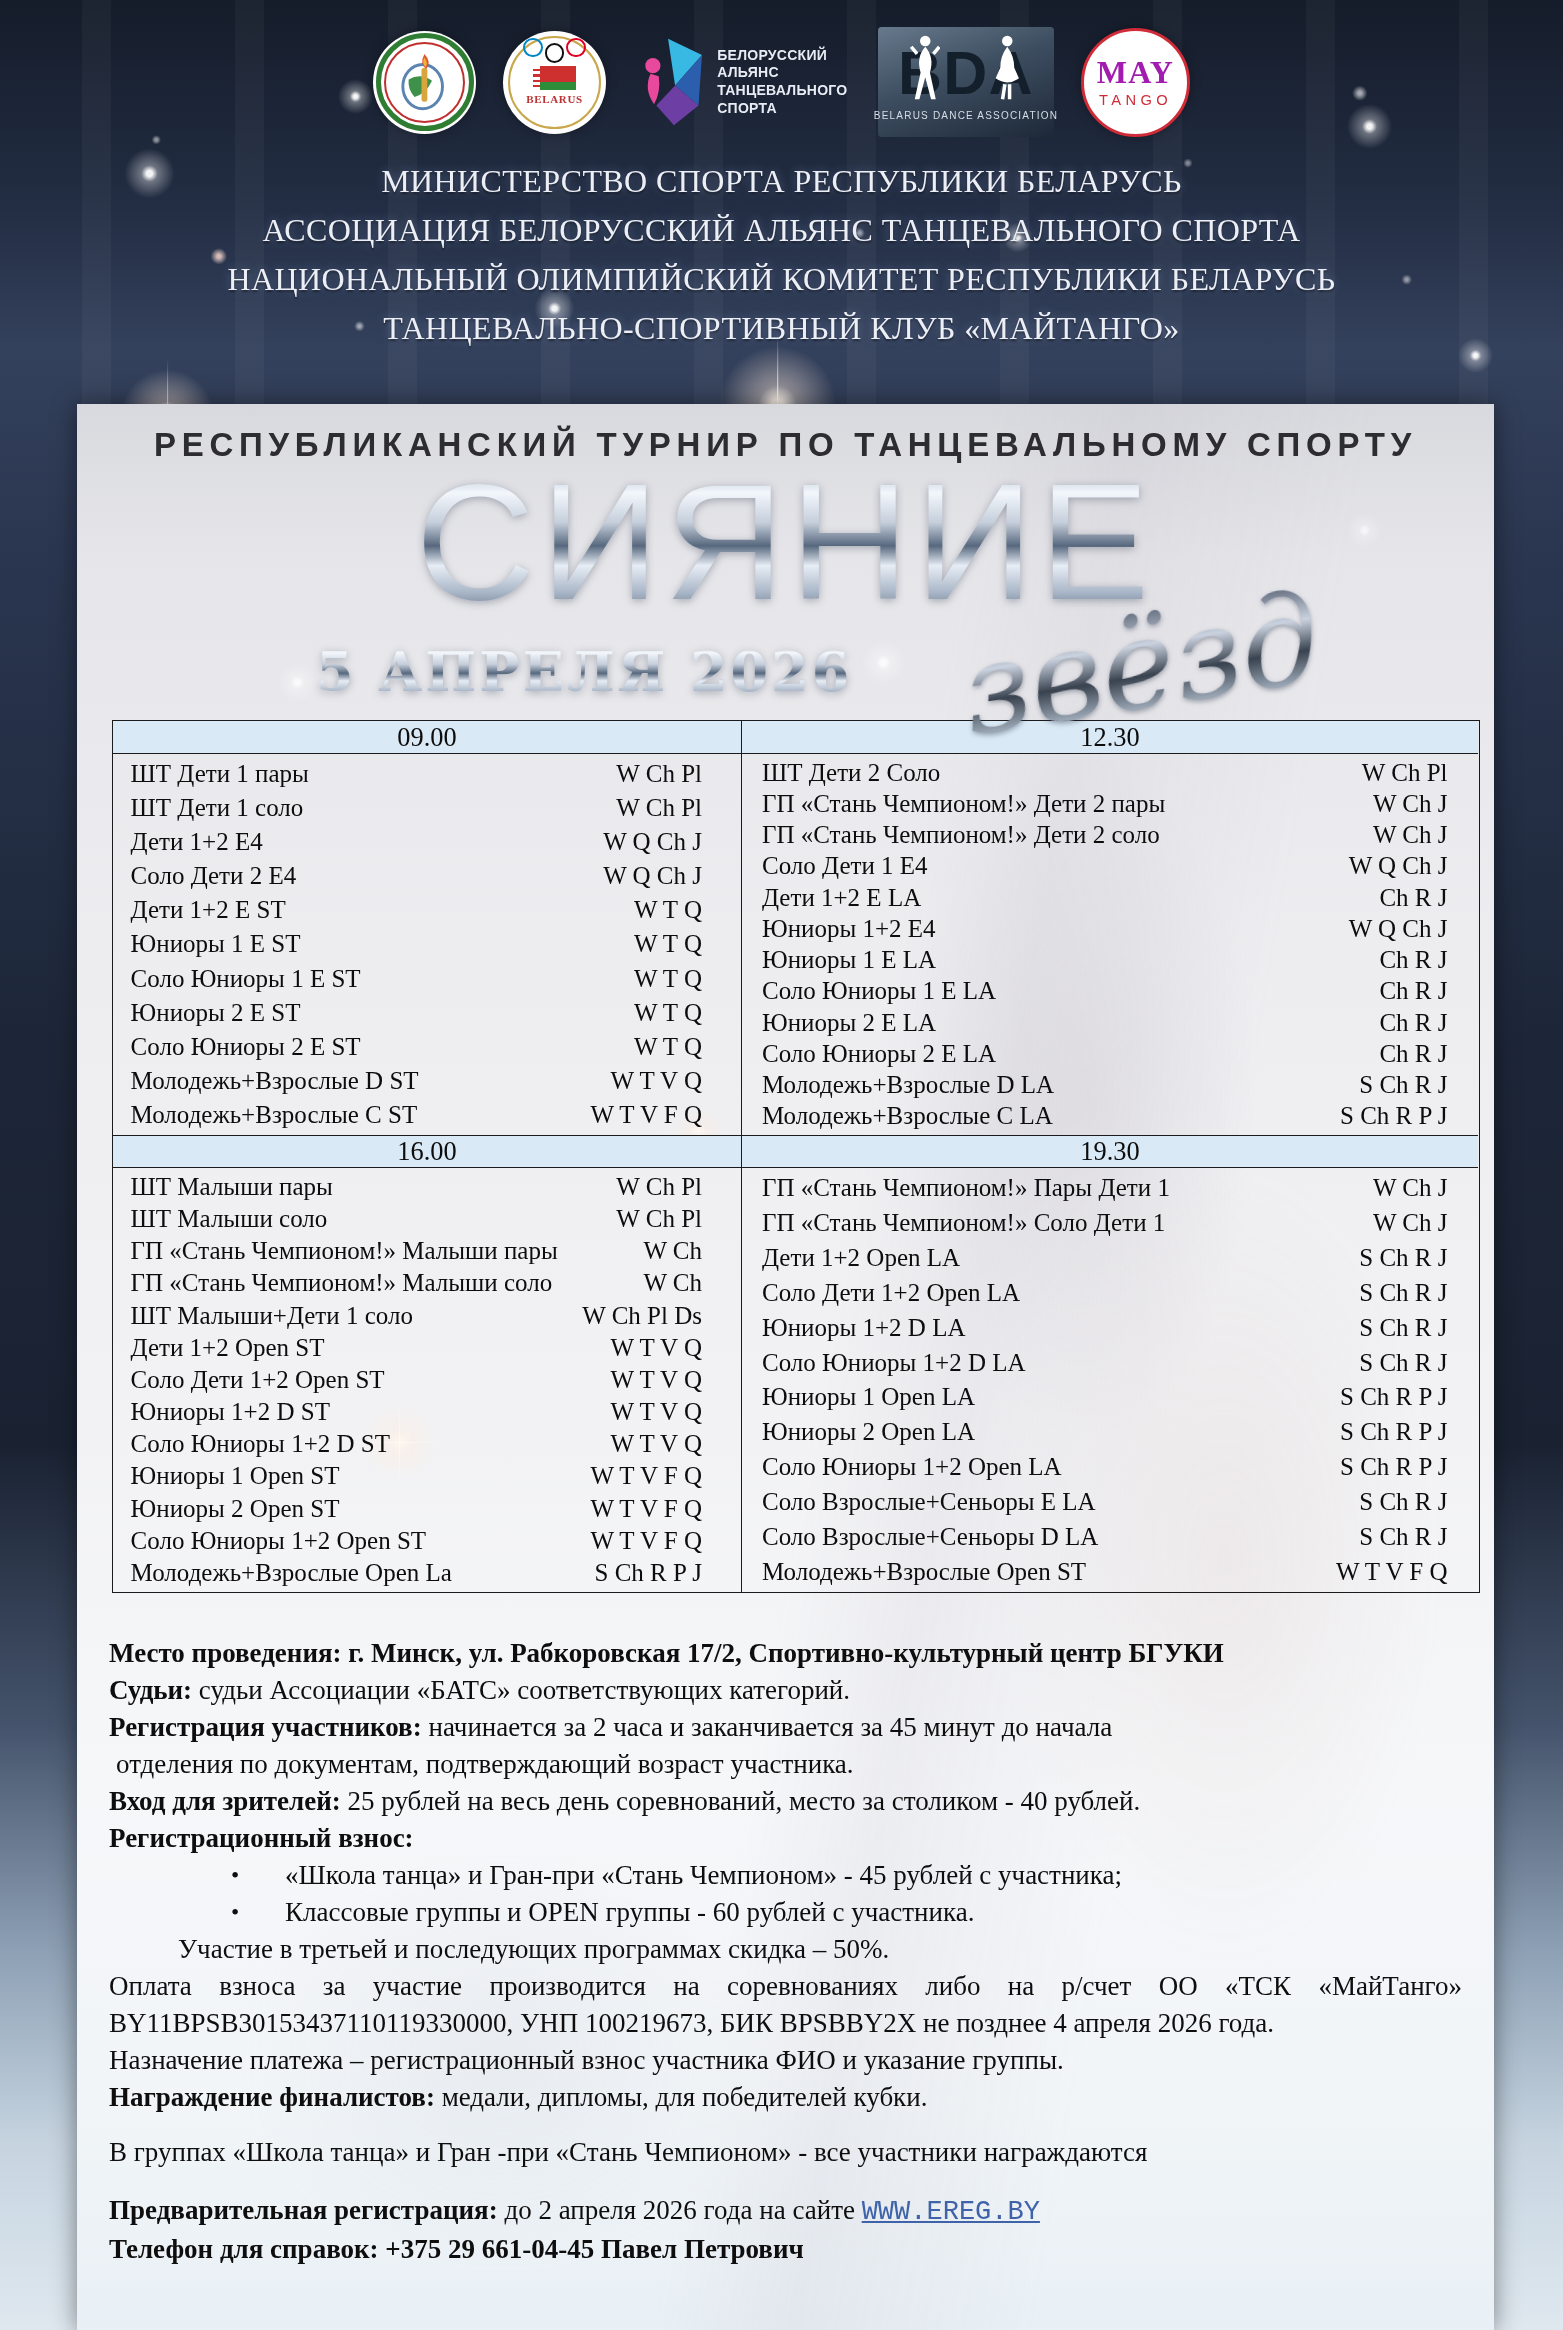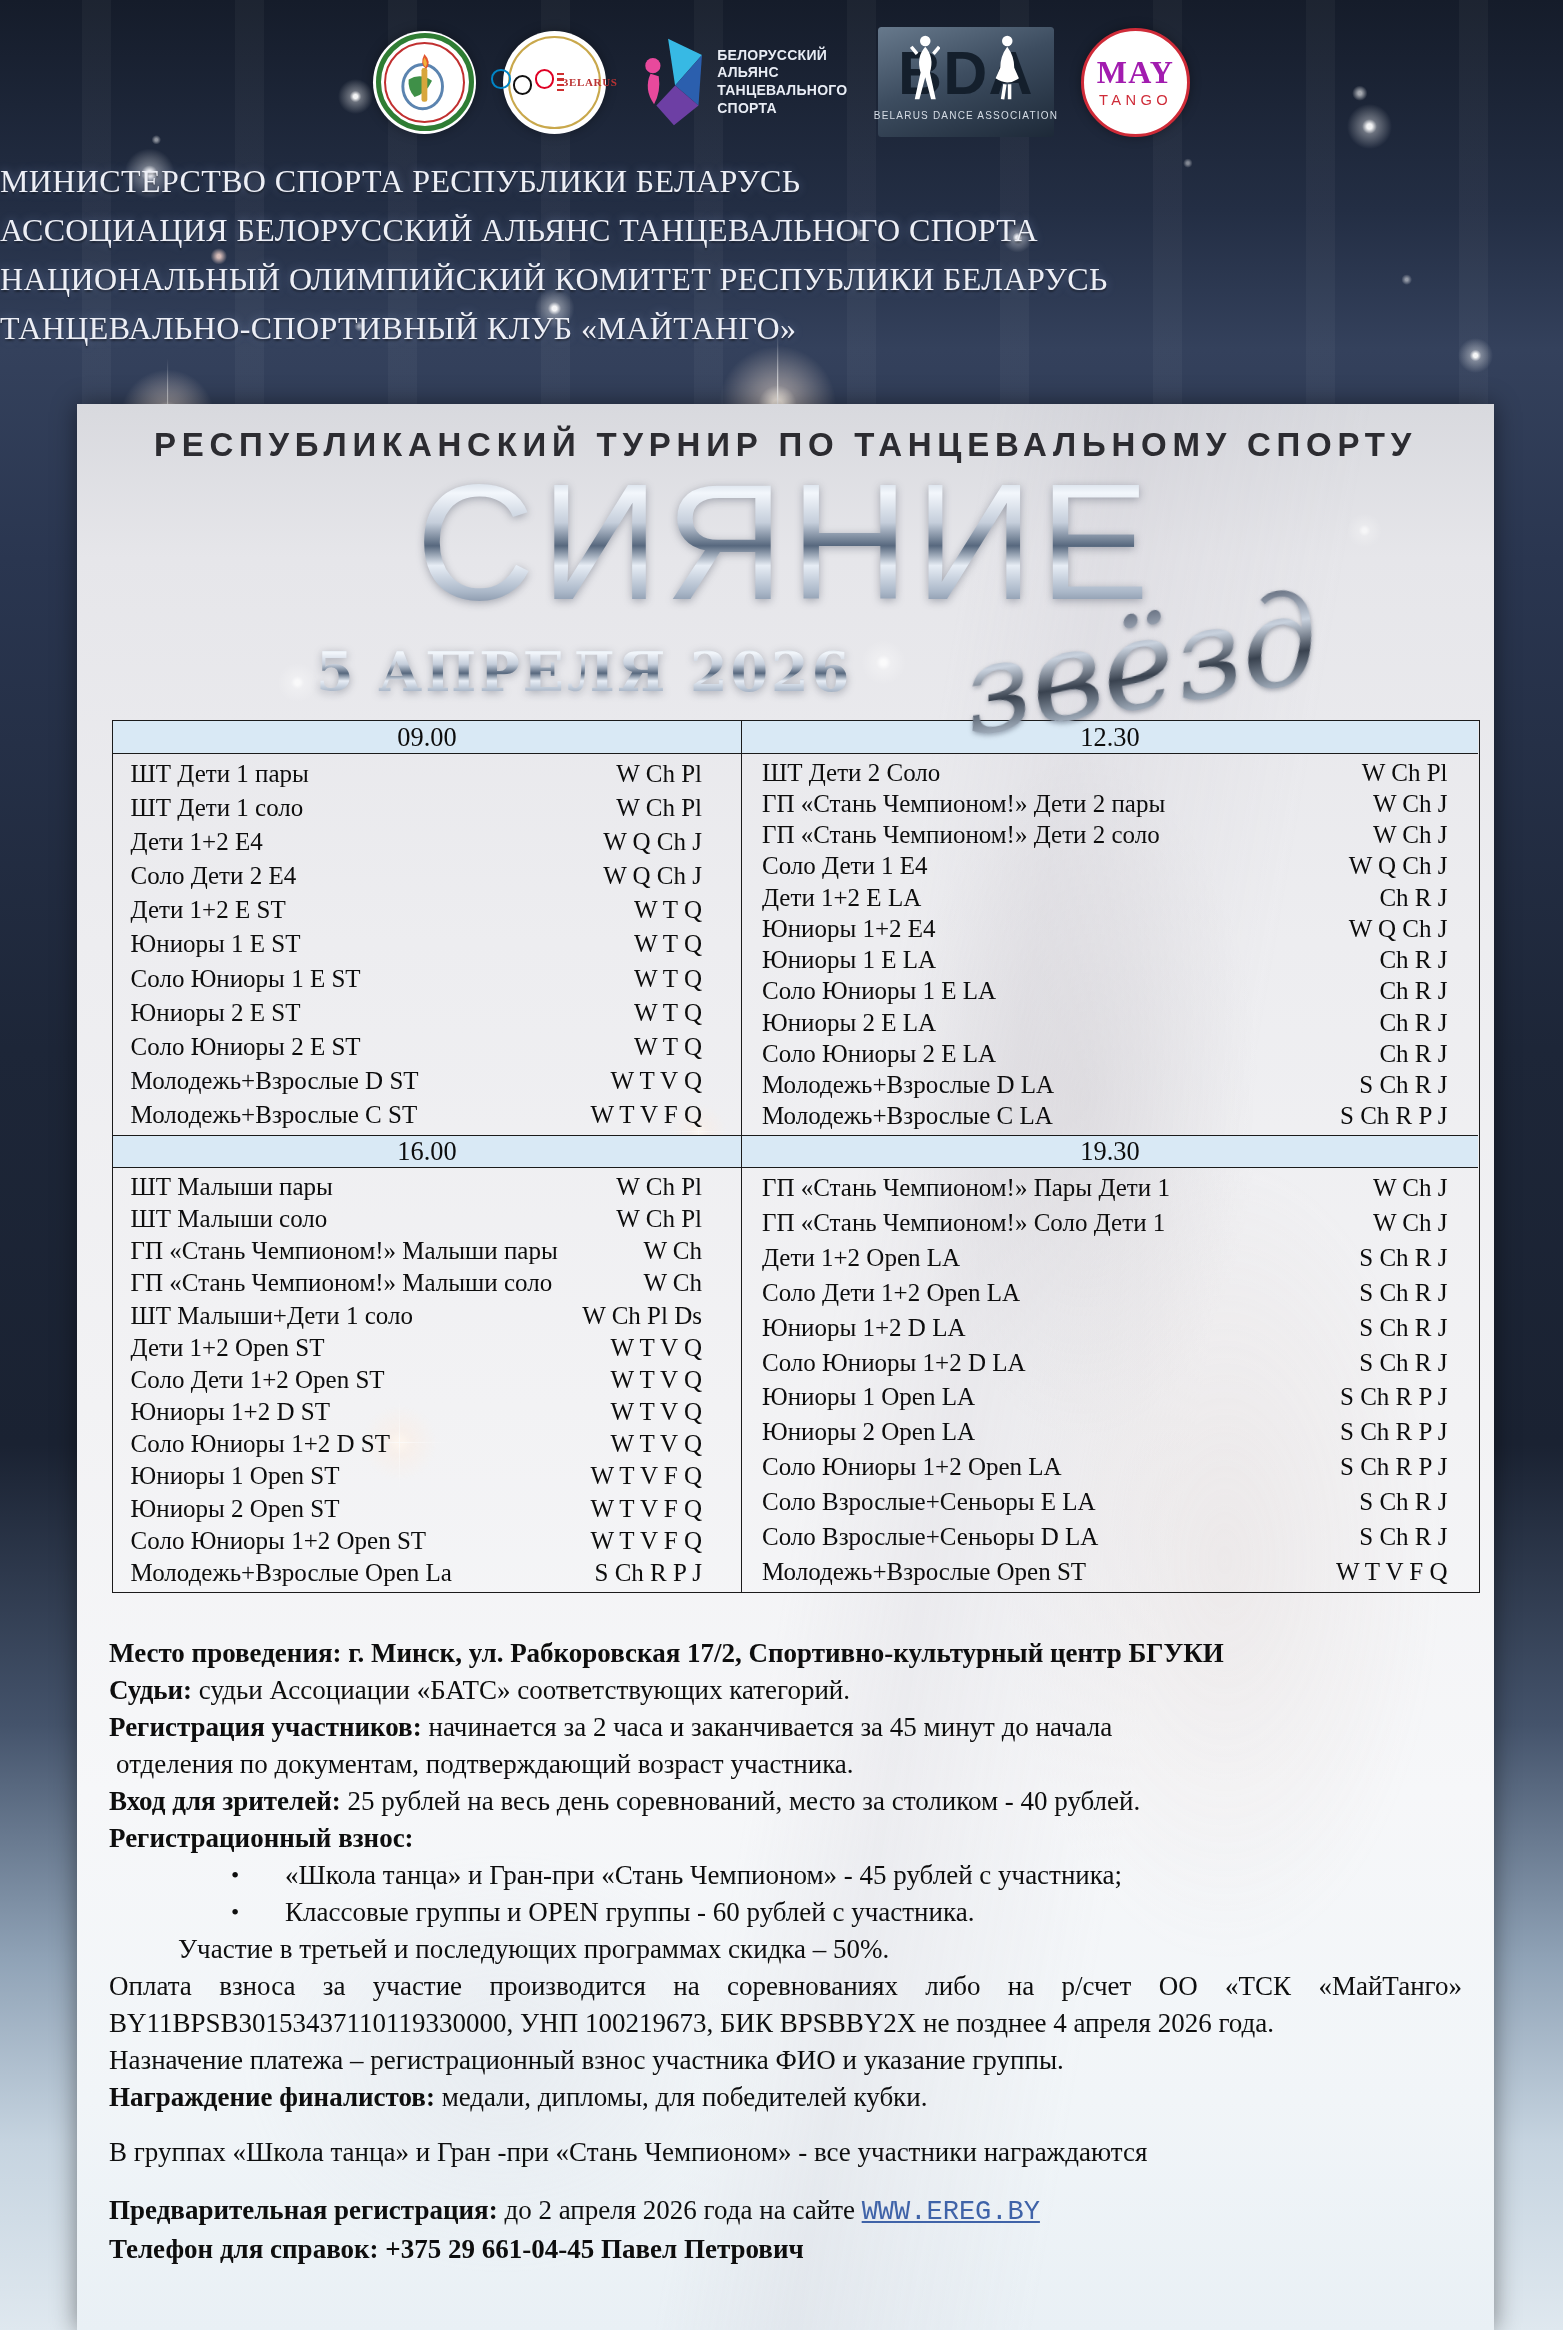--- a/index.html
+++ b/index.html
@@ -16,21 +16,21 @@
       radial-gradient(circle at 14% 11%, rgba(255,220,210,.8) 0 1.8px, transparent 8.2px),
       radial-gradient(circle at 87% 4%, rgba(255,255,255,.6) 0 1.8px, transparent 7.6px),
       linear-gradient(180deg,#151c2a 0%, #232e44 9%, #34415c 15%, #2a3650 24%, #1d2638 45%, #1a2232 62%, #44536b 74%, #8fa2b6 84%, #c6d4e0 92%, #dfe8ef 100%);
   }
   
   .streaks{position:absolute;left:0;top:0;width:100%;height:411px;pointer-events:none;
     background:repeating-linear-gradient(90deg, transparent 0 82px, rgba(255,255,255,.035) 82px 111px, transparent 111px 153px);}
   .logos{position:absolute;top:27px;left:0;right:0;display:flex;justify-content:center;align-items:center;gap:27px;}
   .logo-circle{width:103px;height:103px;border-radius:50%;background:#fff;position:relative;flex:0 0 auto;
     display:flex;align-items:center;justify-content:center;box-shadow:0 0 10.6px rgba(0,0,0,.35);}
-  .org-lines{position:absolute;top:157px;left:0;right:0;
+  .org-lines{position:absolute;top:157px;left:0;right:0;text-align:center;
     font-size:32px;line-height:49px;color:#edeff6;letter-spacing:.012em;
     text-shadow:0 0 9.4px rgba(170,195,255,.35), 0 1.8px 2.3px rgba(0,0,0,.55);}
   
   .bats{display:flex;align-items:center;gap:8.2px;width:218px;flex:0 0 auto;}
   .bats-text{font-family:"Liberation Sans",sans-serif;font-weight:bold;color:#e8ecf4;font-size:14px;line-height:17.6px;letter-spacing:.02em;}
   
   .bda{width:176px;height:110px;flex:0 0 auto;border-radius:3.5px;position:relative;
     background:linear-gradient(160deg,#67798c 0%, #3d4d60 45%, #1d2938 100%);
     display:flex;flex-direction:column;align-items:center;justify-content:center;}
   .bda-abbr{font-family:"Liberation Sans",sans-serif;font-weight:bold;font-size:61px;line-height:61px;color:#141f2c;letter-spacing:.02em;}
@@ -38,21 +38,21 @@
   .bda-dancers{position:absolute;top:7px;left:0;right:0;display:flex;justify-content:center;gap:52px;pointer-events:none;}
   
   .mt{border:3.5px solid #cf2b38;}
   .mt-top{font-size:32px;font-weight:bold;color:#a21caf;letter-spacing:.04em;line-height:32px;}
   .mt-bottom{font-family:"Liberation Sans",sans-serif;font-size:14.7px;color:#cf2b38;letter-spacing:.3em;margin-top:4.7px;}
   .mt-inner{display:flex;flex-direction:column;align-items:center;}
   
   .ministry-inner{width:88px;height:88px;border-radius:50%;border:5.3px solid #2f7d33;display:flex;align-items:center;justify-content:center;position:relative;}
   .ministry-inner::before{content:"";position:absolute;inset:3.5px;border-radius:50%;border:2.3px solid #c13030;}
   
-  .noc-inner{display:flex;flex-direction:row;align-items:center;gap:3.5px;border:2.9px solid #c9a84c;border-radius:50%;width:89px;height:89px;justify-content:center;}
+  .noc-inner{display:flex;flex-direction:column;align-items:center;gap:3.5px;border:2.9px solid #c9a84c;border-radius:50%;width:89px;height:89px;}
   .rings{display:flex;gap:2.3px;}
   .ring{width:15.3px;height:15.3px;border-radius:50%;border:2.3px solid;}
   .flag{width:43px;height:23.5px;background:linear-gradient(180deg,#ce2f2f 0 66%, #2f8d3a 66% 100%);position:relative;}
   .flag::before{content:"";position:absolute;left:0;top:0;bottom:0;width:6.5px;
     background:repeating-linear-gradient(180deg,#fff 0 2.9px,#ce2f2f 2.9px 5.3px);}
   .noc-cap{font-size:11px;font-weight:bold;color:#b33;letter-spacing:.06em;}
   
   .star{position:absolute;pointer-events:none;background:radial-gradient(circle, rgba(255,255,255,.95) 0 2.9px, rgba(255,255,255,.35) 8.2px, transparent 25px);width:53px;height:53px;}
   .flare{position:absolute;pointer-events:none;width:129px;height:129px;
     background:radial-gradient(circle, rgba(255,245,235,.95) 0 4.1px, rgba(255,235,220,.45) 15.3px, transparent 47px);}

